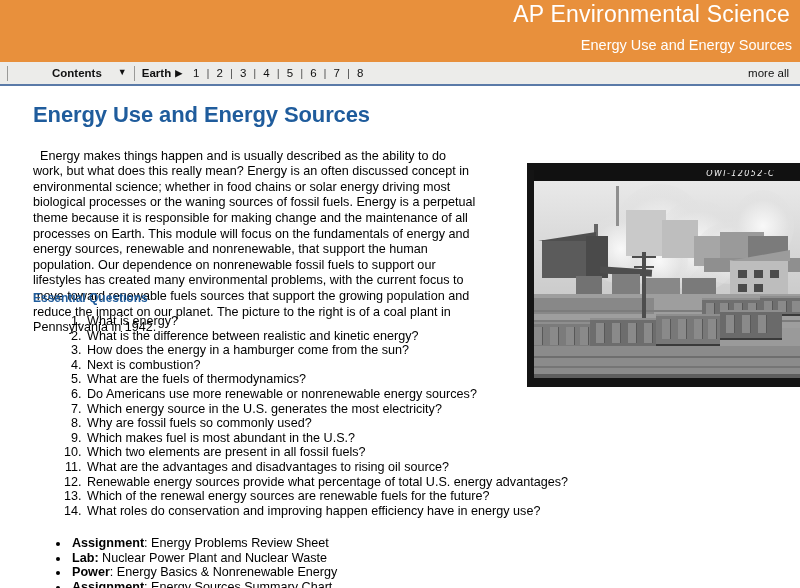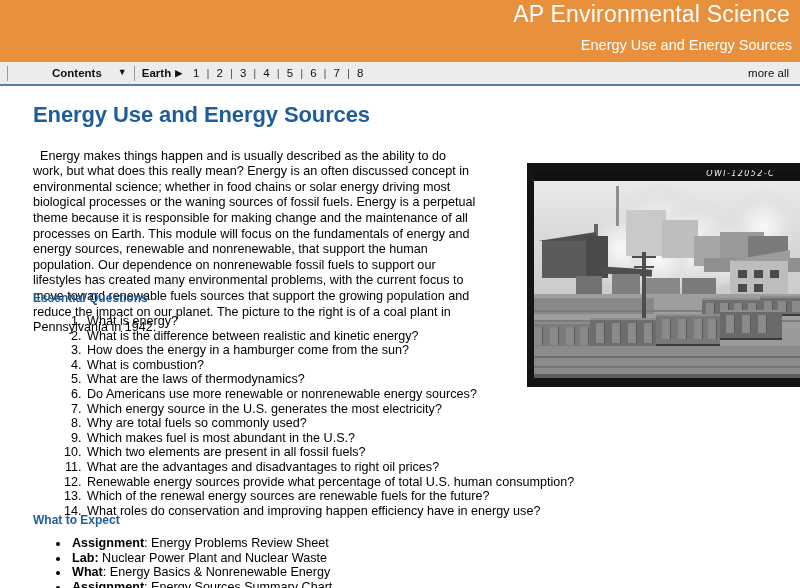--- a/index.html
+++ b/index.html
@@ -303,39 +303,38 @@
   <h1 id="page-heading">Energy Use and Energy Sources</h1>
 
   <p id="intro-paragraph">Energy makes things happen and is usually described as the ability to do work, but what does this really mean? Energy is an often discussed concept in environmental science; whether in food chains or solar energy driving most biological processes or the waning sources of fossil fuels. Energy is a perpetual theme because it is responsible for making change and the maintenance of all processes on Earth. This module will focus on the fundamentals of energy and energy sources, renewable and nonrenewable, that support the human population. Our dependence on nonrenewable fossil fuels to support our lifestyles has created many environmental problems, with the current focus to move toward renewable fuels sources that support the growing population and reduce the impact on our planet. The picture to the right is of a coal plant in Pennsylvania in 1942.</p>
 
   <h2 id="essential-questions-heading" class="section-heading">Essential Questions</h2>
 
   <ol id="essential-questions-list">
     <li>What is energy?</li>
     <li>What is the difference between realistic and kinetic energy?</li>
     <li>How does the energy in a hamburger come from the sun?</li>
-    <li>What is combustion?</li>
-    <li>What are the laws of thermodynamics?</li>
+    <li>Next is combustion?</li>
+    <li>What are the fuels of thermodynamics?</li>
     <li>Do Americans use more renewable or nonrenewable energy sources?</li>
     <li>Which energy source in the U.S. generates the most electricity?</li>
-    <li>Why are total fuels so commonly used?</li>
+    <li>Why are fossil fuels so commonly used?</li>
     <li>Which makes fuel is most abundant in the U.S.?</li>
     <li>Which two elements are present in all fossil fuels?</li>
-    <li>What are the advantages and disadvantages to right oil prices?</li>
-    <li>Renewable energy sources provide what percentage of total U.S. human consumption?</li>
+    <li>What are the advantages and disadvantages to rising oil source?</li>
+    <li>Renewable energy sources provide what percentage of total U.S. energy advantages?</li>
     <li>Which of the renewal energy sources are renewable fuels for the future?</li>
     <li>What roles do conservation and improving happen efficiency have in energy use?</li>
   </ol>
 
-  <h2 id="what-to-expect-heading" class="section-heading">What to Expect</h2>
 
   <ul id="what-to-expect-list">
     <li><b>Assignment</b><span>:</span><span> Energy Problems Review Sheet</span></li>
     <li><b>Lab:</b><span></span><span> Nuclear Power Plant and Nuclear Waste</span></li>
-    <li><b>What</b><span>:</span><span> Energy Basics &amp; Nonrenewable Energy</span></li>
+    <li><b>Power</b><span>:</span><span> Energy Basics &amp; Nonrenewable Energy</span></li>
     <li><b>Assignment</b><span>:</span><span> Energy Sources Summary Chart</span></li>
   </ul>
 
   <figure id="coal-plant-figure">
     <div id="coal-plant-photo">
 
       <div id="photo-caption-strip"></div>
       <div id="photo-negative-number">OWI-12052-C</div>
 
       <div class="sky"></div>

